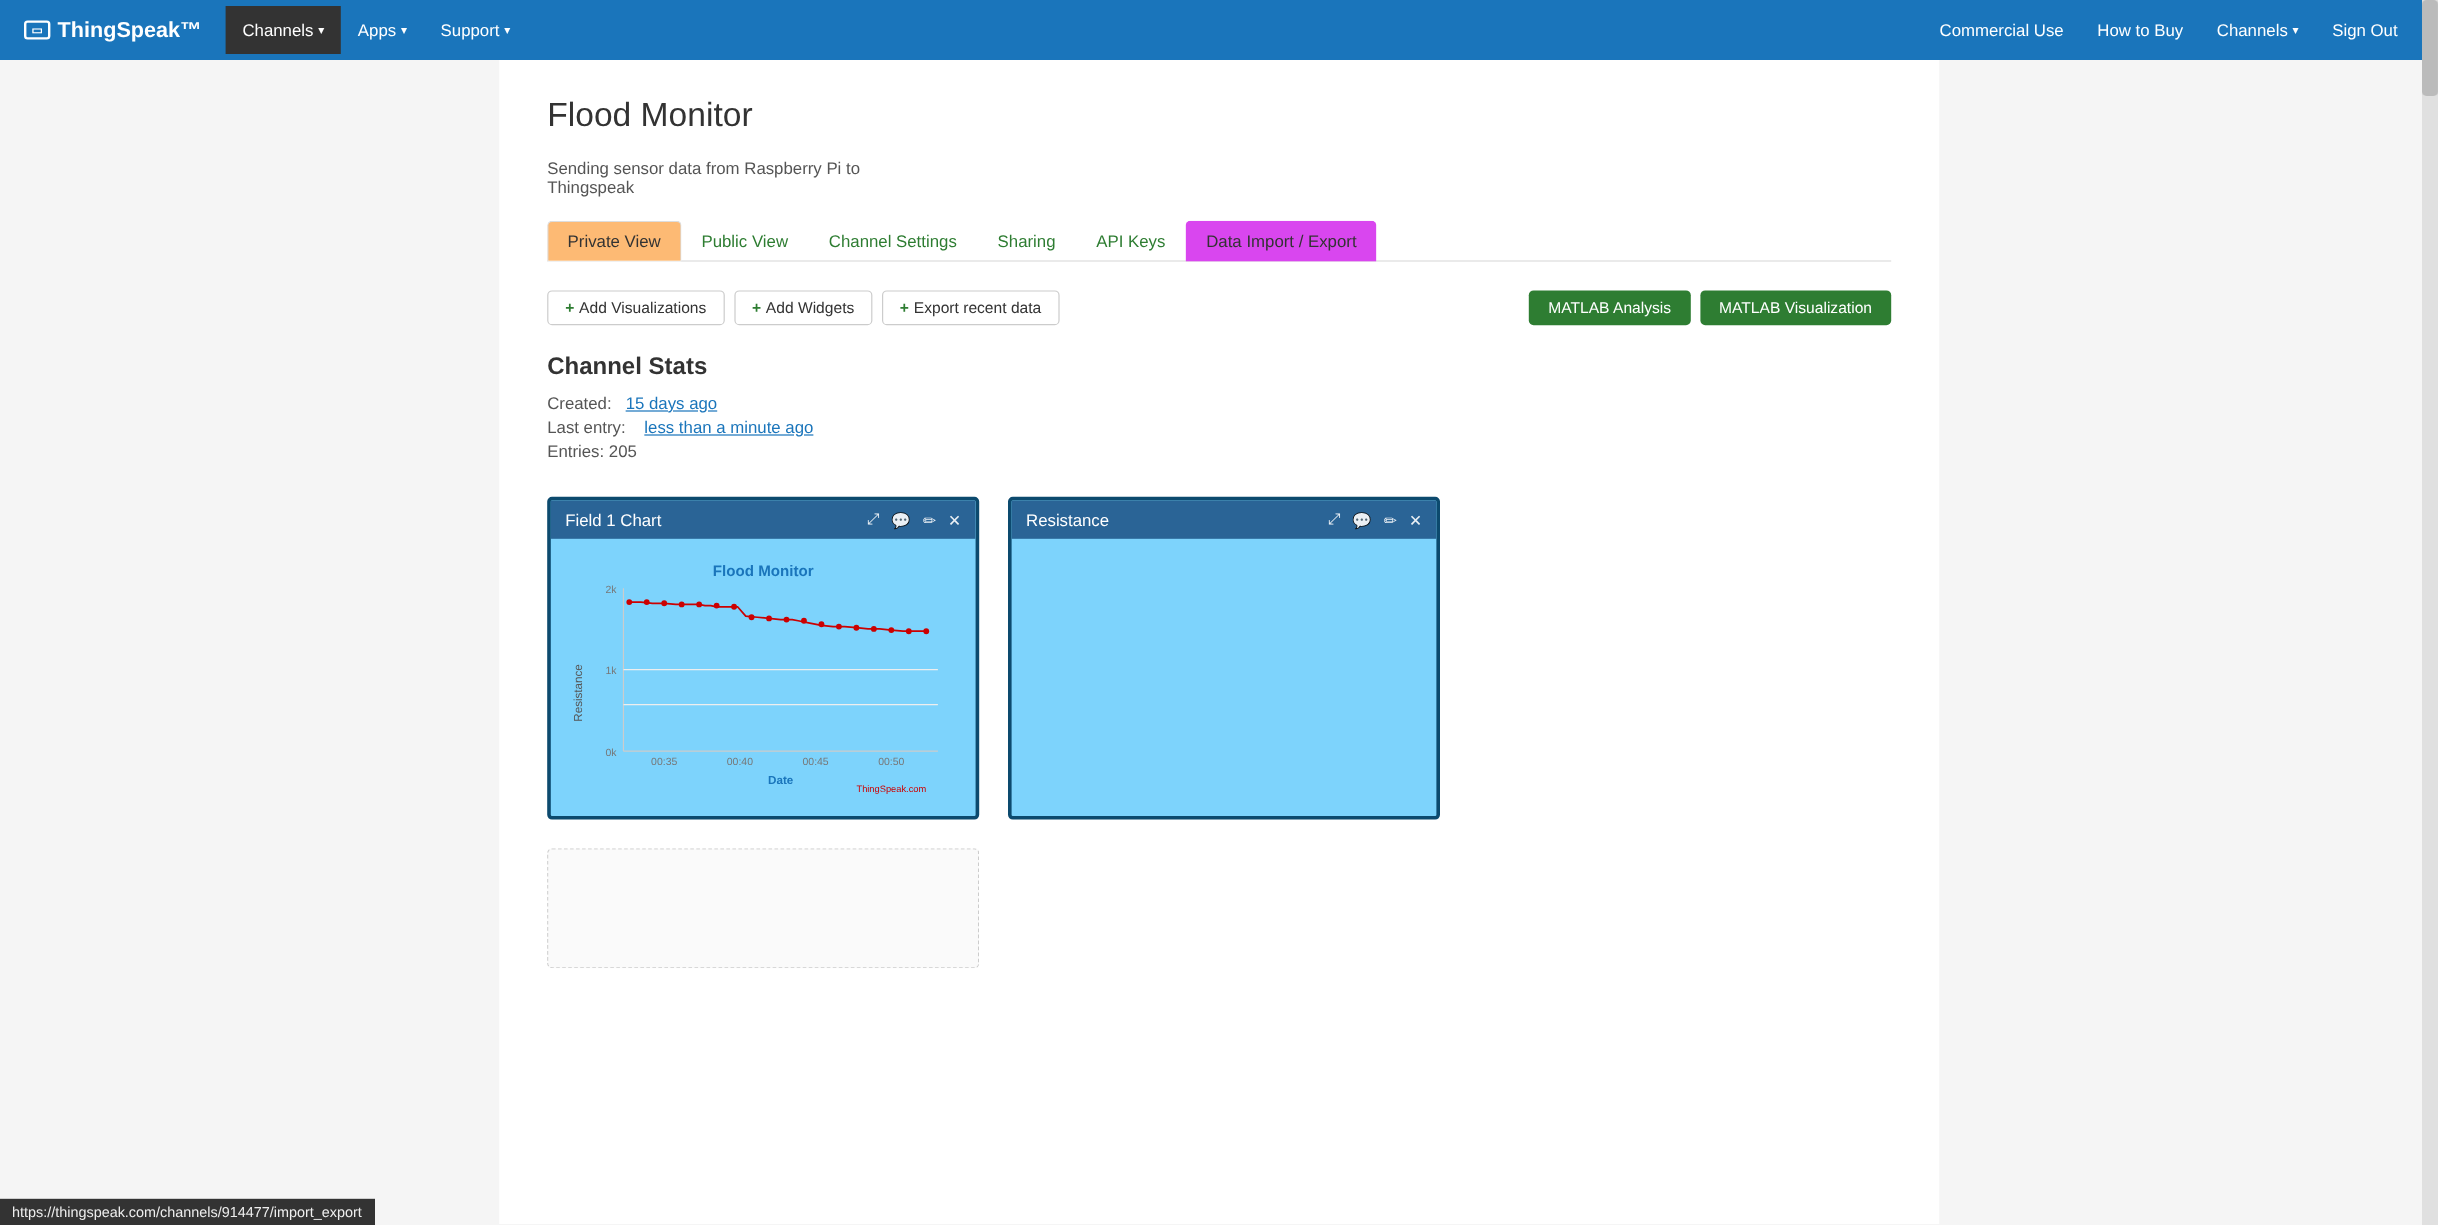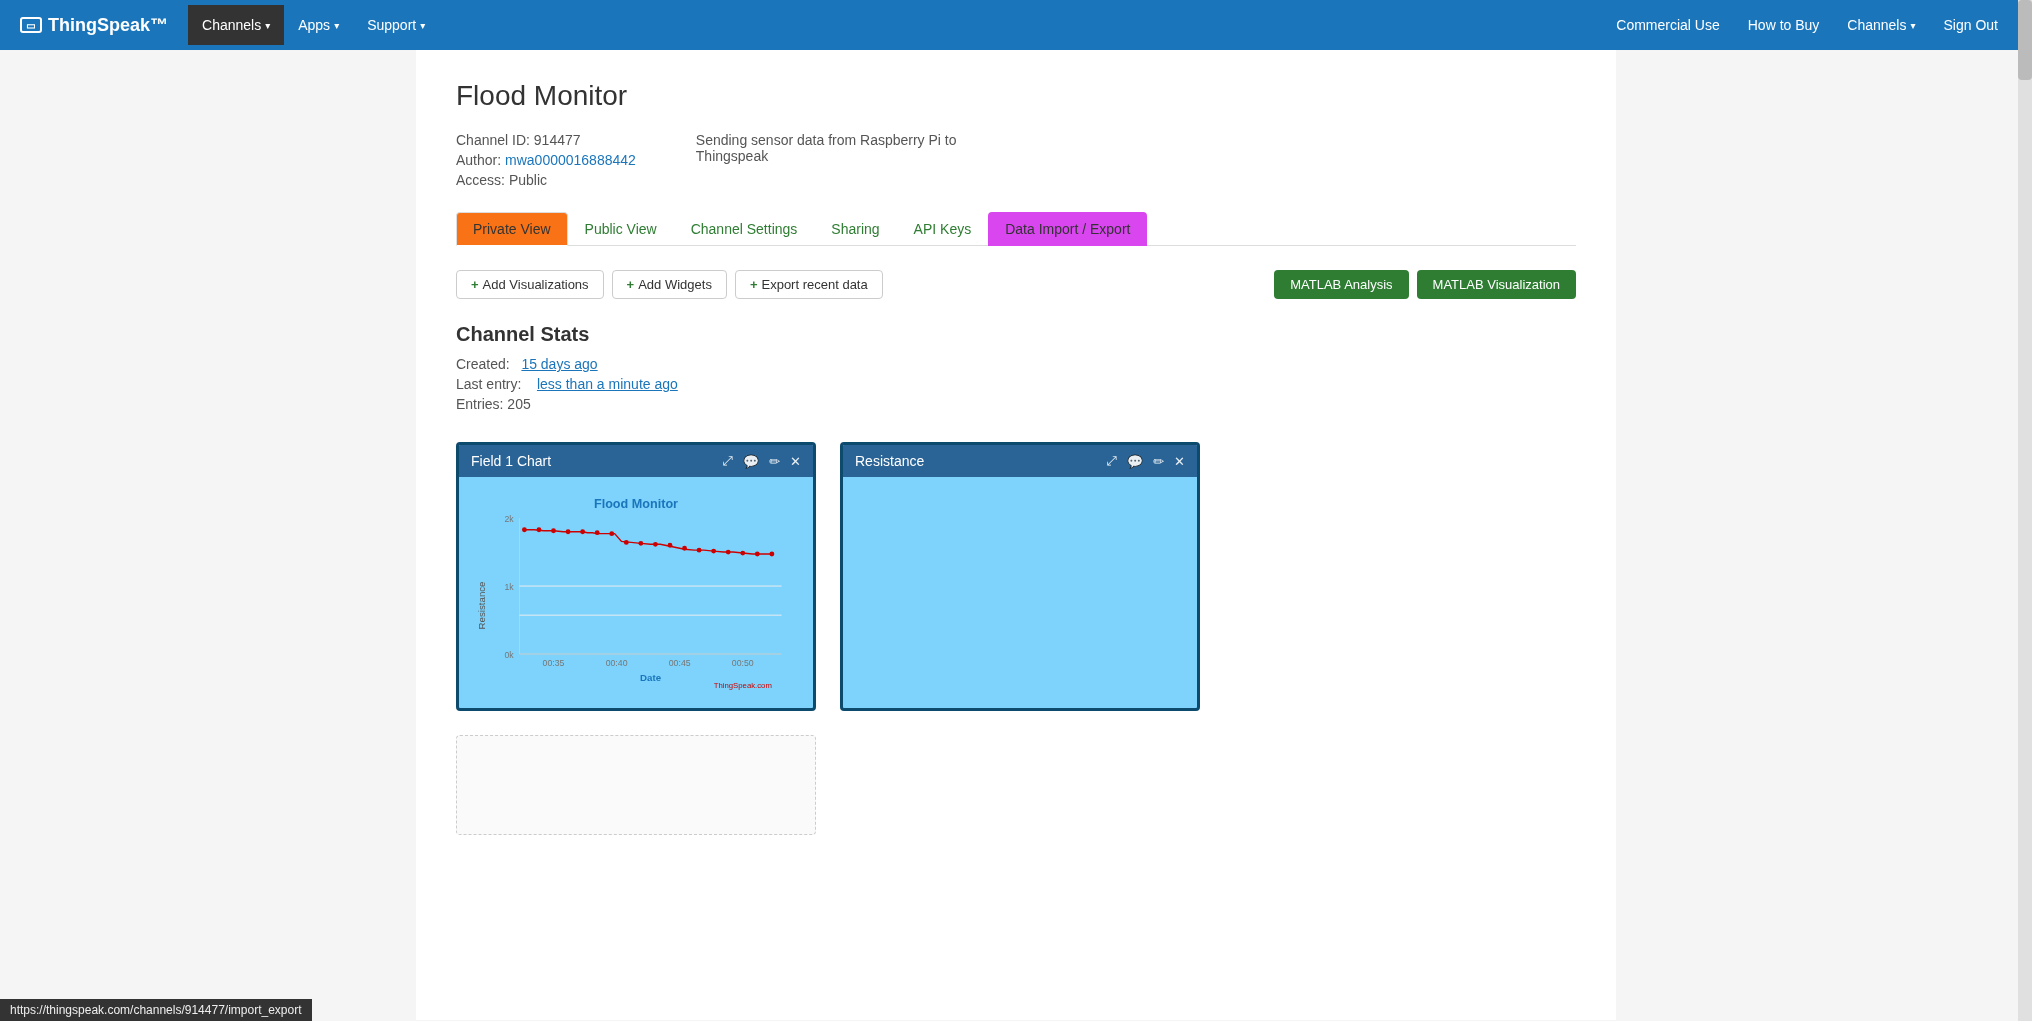--- a/index.html
+++ b/index.html
@@ -79,21 +79,21 @@
     .tab {
       padding: 8px 16px;
       cursor: pointer;
       font-size: 14px;
       border: 1px solid transparent;
       margin-bottom: -1px;
       border-radius: 4px 4px 0 0;
     }
     .tab.active-tab {
       border-color: #ddd #ddd #fff;
-      background: #f97316;
+      background: #fdba74;
       color: #333;
     }
     .tab.green-tab { color: #2e7d32; }
     .tab.highlighted {
       background: #d946ef;
       color: #333;
     }
 
     
     .toolbar {
@@ -259,34 +259,20 @@
       <span>Sign Out</span>
     </div>
   </div>
 </nav>
 
 <div class="main-content">
 
   <h1 class="page-title">Flood Monitor</h1>
 
   <div class="channel-meta">
-    <div class="meta-left">
-      <div>
-        <span>Channel ID:</span>
-        <span>914477</span>
-      </div>
-      <div>
-        <span>Author:</span>
-        <a class="author-link">mwa0000016888442</a>
-      </div>
-      <div>
-        <span>Access:</span>
-        <span>Public</span>
-      </div>
-    </div>
     <div class="meta-right">
       <span>Sending sensor data from Raspberry Pi to Thingspeak</span>
     </div>
   </div>
 
   <div class="tabs">
     <div class="tab active-tab">
       <span>Private View</span>
     </div>
     <div class="tab green-tab">

